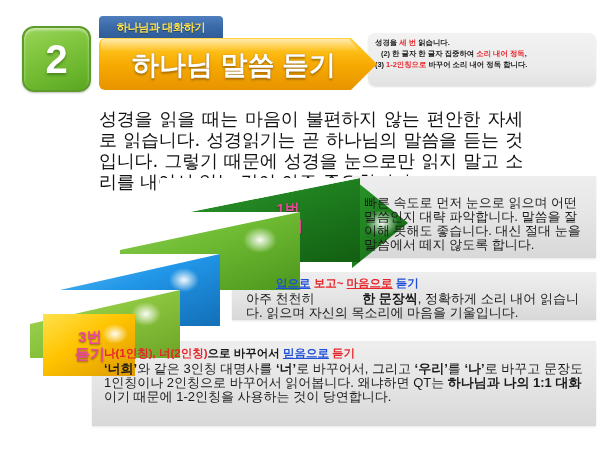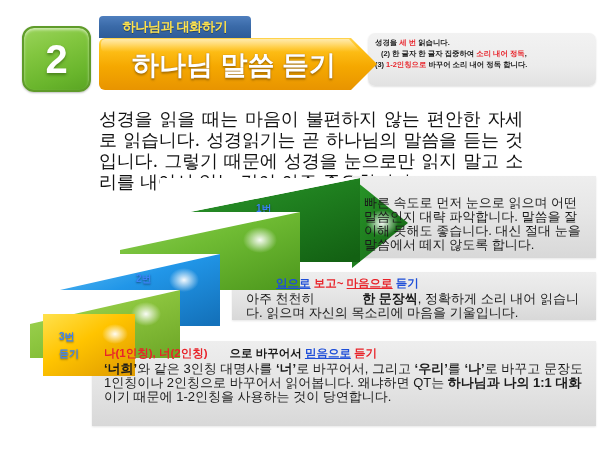--- a/index.html
+++ b/index.html
@@ -7,25 +7,25 @@
     width:600px;height:450px;
     background:#ffffff;
     font-family:"Liberation Sans","DejaVu Sans",sans-serif;
     overflow:hidden;
     position:relative;
   }
   .slide{position:absolute;left:0;top:0;width:600px;height:450px;overflow:hidden;}
 
   
   .hdr-blue{
-    position:absolute;left:99px;top:16px;width:152px;height:22px;
+    position:absolute;left:99px;top:16px;width:124px;height:22px;
     background:linear-gradient(180deg,#4f7fbe 0%,#3a6aa8 48%,#2f5c97 100%);
     border-radius:4px 4px 0 0;
     display:flex;align-items:center;justify-content:center;
-    color:#ffe34d;font-weight:bold;font-size:13px;letter-spacing:-0.3px;
+    color:#ffe34d;font-weight:bold;font-size:11px;letter-spacing:-0.3px;
     text-shadow:0 1px 0 rgba(0,0,0,.35);
     z-index:4;
   }
   .hdr-arrow{
     position:absolute;left:99px;top:38px;width:280px;height:52px;z-index:3;
   }
   .hdr-arrow svg{display:block;}
   .hdr-title{
     position:absolute;left:118px;top:44px;width:232px;height:42px;
     display:flex;align-items:center;justify-content:center;
@@ -89,22 +89,22 @@
   .b1{position:absolute;left:364px;top:196px;width:228px;z-index:7;}
   .t2{position:absolute;left:276px;top:276px;z-index:7;}
   .b2{position:absolute;left:246px;top:292px;width:346px;z-index:7;}
   .t3{position:absolute;left:104px;top:346px;z-index:7;}
   .b3{position:absolute;left:104px;top:362px;width:486px;z-index:7;}
 
   
   .step{position:absolute;z-index:3;}
   .step .face{position:absolute;left:0;top:0;width:100%;height:100%;}
   .step .lbl{
-    position:absolute;color:#3b82f6;font-weight:bold;font-size:10px;
-    line-height:17px;
+    position:absolute;color:#ec4899;font-weight:bold;font-size:15px;
+    line-height:17px;text-align:center;
     text-shadow:0 1px 2px rgba(0,0,0,.45);
     z-index:3;
   }
 
   
   .s1{left:160px;top:178px;width:200px;height:84px;}
   
   .s2{left:120px;top:212px;width:180px;height:78px;}
   
   .s3{left:60px;top:254px;width:160px;height:72px;}
@@ -176,24 +176,20 @@
         <linearGradient id="g3" x1="0" y1="0" x2="0.9" y2="1">
           <stop offset="0%" stop-color="#63c2f5"></stop>
           <stop offset="45%" stop-color="#2196e8"></stop>
           <stop offset="100%" stop-color="#1472bb"></stop>
         </linearGradient>
       </defs>
       <polygon points="0,0 160,0 160,72 0,72" fill="url(#g3)"></polygon>
       <polygon points="0,0 160,0 0,36" fill="#ffffff"></polygon>
       <ellipse cx="124" cy="26" rx="15" ry="12" fill="url(#glowG)"></ellipse>
     </svg>
-    <div class="lbl" style="left:76px;top:16px;width:60px;">
-      <span>2번</span><br>
-      <span>듣기</span>
-    </div>
   </div>
 
   <div class="step s4" style="z-index:6;">
     <svg class="face" viewBox="0 0 150 68" preserveAspectRatio="none">
       <defs>
         <linearGradient id="g4" x1="0" y1="0" x2="0.9" y2="1">
           <stop offset="0%" stop-color="#a8d95e"></stop>
           <stop offset="45%" stop-color="#8dc63f"></stop>
           <stop offset="100%" stop-color="#6fa828"></stop>
         </linearGradient>
@@ -229,21 +225,21 @@
   <div class="pbody b1">빠른 속도로 먼저 눈으로 읽으며 어떤 말씀인지 대략 파악합니다. 말씀을 잘 이해 못해도 좋습니다. 대신 절대 눈을 말씀에서 떼지 않도록 합니다.</div>
 
   <div class="ptitle t2">
     <span style="color:#1f4fd8;text-decoration:underline;">입으로</span><span style="color:#e8232a;"> 보고~ </span><span style="color:#e8232a;text-decoration:underline;">마음으로</span><span style="color:#1f4fd8;"> 듣기</span>
   </div>
   <div class="pbody b2">
     <span>아주 천천히 </span><span style="font-weight:bold;margin-left:44px;">한 문장씩</span><span>, 정확하게 소리 내어 읽습니다. 읽으며 자신의 목소리에 마음을 기울입니다.</span>
   </div>
 
   <div class="ptitle t3">
-    <span style="color:#e8232a;">나(1인칭), 너(2인칭)</span><span style="color:#1a1a1a;padding-left:22px;">으로 바꾸어서 </span><span style="color:#1f4fd8;text-decoration:underline;">믿음으로</span><span style="color:#e8232a;"> 듣기</span>
+    <span style="color:#e8232a;">나(1인칭), 너(2인칭)</span><span style="color:#1a1a1a;">으로 바꾸어서 </span><span style="color:#1f4fd8;text-decoration:underline;">믿음으로</span><span style="color:#e8232a;"> 듣기</span>
   </div>
   <div class="pbody b3">
     <span style="font-weight:bold;">‘너희’</span><span>와 같은 3인칭 대명사를 </span><span style="font-weight:bold;">‘너’</span><span>로 바꾸어서, 그리고 </span><span style="font-weight:bold;">‘우리’</span><span>를 </span><span style="font-weight:bold;">‘나’</span><span>로 바꾸고 문장도 1인칭이나 2인칭으로 바꾸어서 읽어봅니다. 왜냐하면  QT는 </span><span style="font-weight:bold;">하나님과 나의 1:1 대화</span><span>이기 때문에 1-2인칭을 사용하는 것이 당연합니다.</span>
   </div>
 
   <div class="intro">성경을 읽을 때는 마음이 불편하지 않는 편안한 자세로 읽습니다. 성경읽기는 곧 하나님의 말씀을 듣는 것입니다. 그렇기 때문에 성경을 눈으로만 읽지 말고 소리를 내어서 읽는 것이 아주 중요합니다.</div>
 
   <div class="hdr-blue">하나님과 대화하기</div>
 
   <div class="hdr-arrow">

